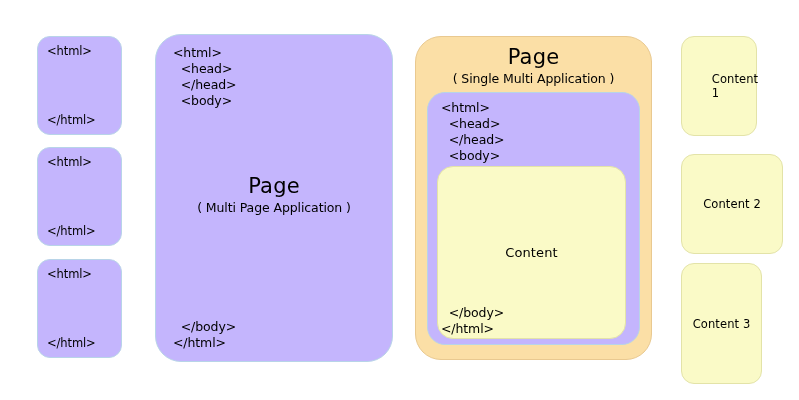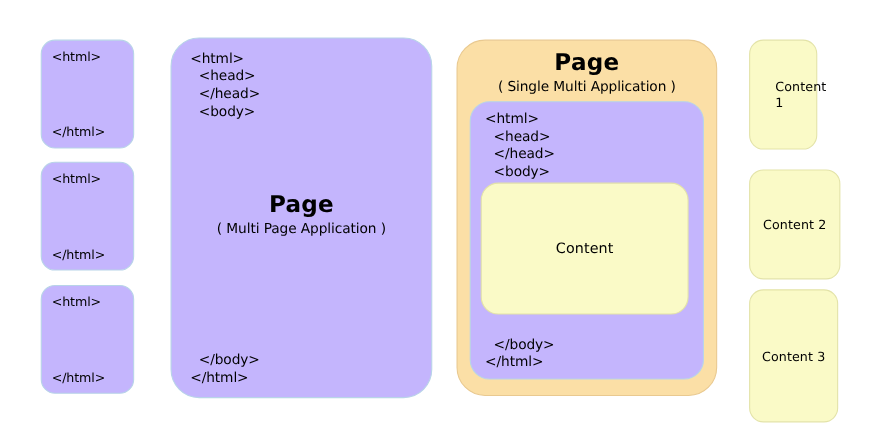--- a/index.html
+++ b/index.html
@@ -92,21 +92,21 @@
     position: absolute;
     left: 0;
     right: 0;
     top: 139px;
     text-align: center;
   }
 
   .page-title {
     font-size: 21px;
     line-height: 25px;
-    font-weight: 700;
+    font-weight: 400;
     margin: 0;
     letter-spacing: 0.2px;
   }
   .page-subtitle {
     font-size: 12.5px;
     line-height: 18px;
     margin: 0;
     letter-spacing: -0.1px;
   }
 
@@ -212,34 +212,34 @@
       <p class="page-subtitle">( Single Multi Application )</p>
     </div>
 
     <div class="box blue" id="spa-html" style="left:11px; top:55px; width:213px; height:253px;">
 
       <div class="code-open">&lt;html&gt;
   &lt;head&gt;
   &lt;/head&gt;
   &lt;body&gt;</div>
 
-      <div class="box yellow" id="spa-content-slot" style="left:9px; top:73px; width:189px; height:120px;">
+      <div class="box yellow" id="spa-content-slot" style="left:9px; top:73px; width:189px; height:173px;">
         <span class="slot-label">Content</span>
       </div>
 
       <div class="code-close">  &lt;/body&gt;
 &lt;/html&gt;</div>
     </div>
   </div>
 
-  <div class="box yellow content-card" style="left:681px; top:36px; width:62px; height:100px;padding-left:32px;">
+  <div class="box yellow content-card" style="left:681px; top:36px; width:76px; height:100px;padding-left:32px;">
     <span class="card-label">Content 1</span>
   </div>
 
-  <div class="box yellow content-card" style="left:681px; top:154px; width:83px; height:100px;">
+  <div class="box yellow content-card" style="left:681px; top:154px; width:102px; height:100px;">
     <span class="card-label">Content 2</span>
   </div>
 
   <div class="box yellow content-card" style="left:681px; top:263px; width:81px; height:121px;">
     <span class="card-label">Content 3</span>
   </div>
 
 </div>
 
 </body></html>

